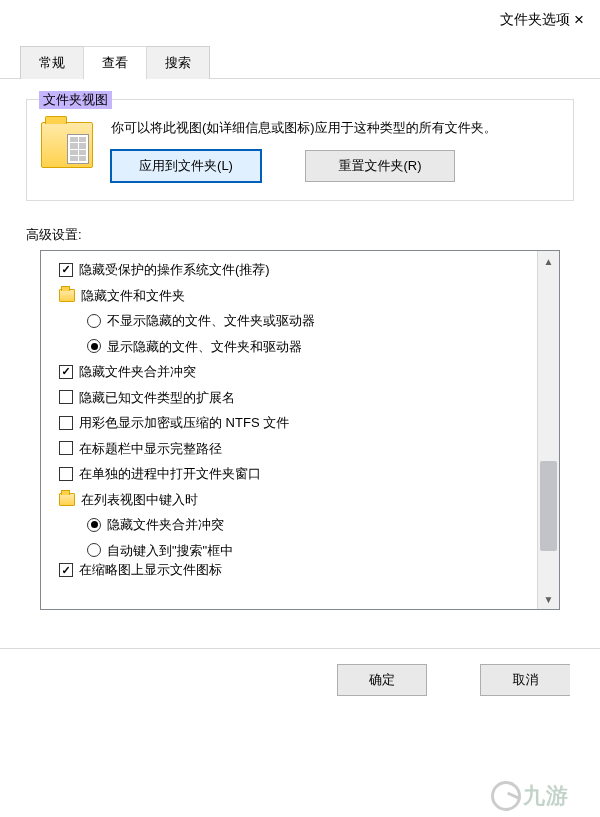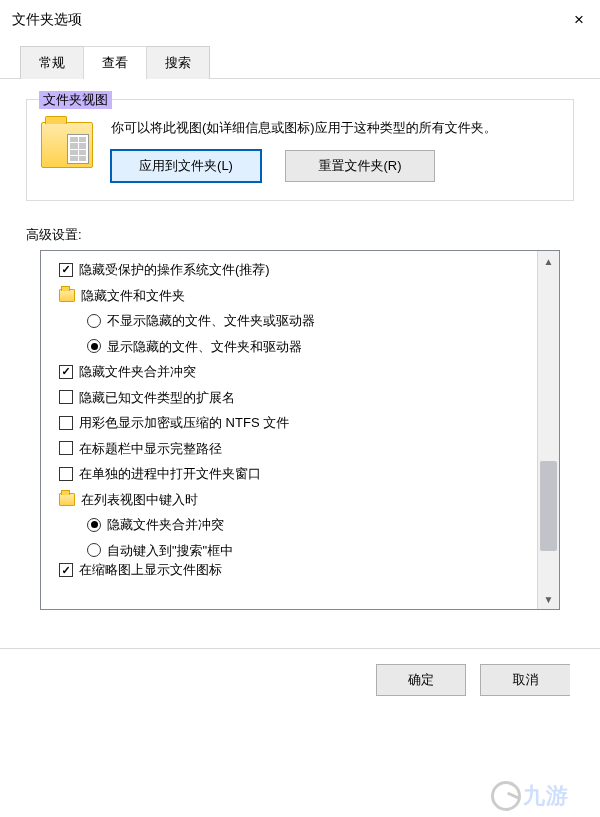--- a/index.html
+++ b/index.html
@@ -7,21 +7,21 @@
       font-family: "Microsoft YaHei", "Segoe UI", sans-serif;
       font-size: 13px;
       background: #fff;
       width: 600px;
       height: 817px;
       overflow: hidden;
       color: #000;
     }
     .title-bar {
       display: flex;
-      justify-content: space-between;
+      justify-content: flex-end;
       align-items: center;
       padding: 10px 12px 10px 12px;
       font-size: 14px;
     }
     .close-x { font-size: 17px; font-weight: 300; cursor: pointer; padding: 0 4px; }
     .tab-strip {
       display: flex;
       margin: 6px 3px 0 20px;
       position: relative;
     }
@@ -78,21 +78,21 @@
     }
     .folder-grid {
       position:absolute; right:3px; bottom:3px;
       width: 22px; height: 30px;
       background:#fff; border:1px solid #999;
       display:grid; grid-template-columns:1fr 1fr; grid-template-rows:repeat(4,1fr);
       gap:1px; padding:2px;
     }
     .folder-grid span { background:#c8c8c8; }
     .fv-desc { line-height: 1.55; margin-bottom: 12px; }
-    .fv-btns { display:flex; gap: 24px; }
+    .fv-btns { display:flex; gap: 44px; }
     .win-btn {
       padding: 6px 20px; font-size:13px;
       background:#e9e9e9; border:1px solid #aeaeae;
       cursor:pointer; min-width: 150px; text-align:center;
     }
     .win-btn.focused { outline: 2px solid #005fb8; outline-offset: -1px; background:#e1f0ff; border-color:#005fb8; }
     .adv-label { margin: 25px 8px 6px 8px; font-size:13px; }
     .tree-wrap {
       margin: 0 22px;
       border:1px solid #828790;
@@ -110,23 +110,23 @@
     .cb { width:14px; height:14px; border:1px solid #333; display:inline-flex; align-items:center; justify-content:center; font-size:11px; flex-shrink:0; background:#fff;}
     .cb.checked::after{content:"✓"; line-height:1; font-weight:bold;}
     .rd { width:14px; height:14px; border:1px solid #333; border-radius:50%; display:inline-flex; align-items:center; justify-content:center; flex-shrink:0; background:#fff;}
     .rd.checked::after{content:""; width:7px; height:7px; background:#000; border-radius:50%;}
     .mini-folder{ width:16px; height:13px; background:linear-gradient(#ffe9a8,#ffd24d); border:1px solid #d9a400; border-radius:1px; flex-shrink:0; position:relative;}
     .mini-folder::before{content:""; position:absolute; top:-4px; left:1px; width:7px; height:4px; background:#ffd24d; border:1px solid #d9a400; border-bottom:none; border-radius:1px 1px 0 0;}
     .cutoff { overflow:hidden; height:14px; }
     .restore-row { display:flex; justify-content:flex-end; margin:18px 10px 0 0;}
     .bottom-bar { border-top:1px solid #d9d9d9; margin-top:20px; padding:15px 30px 0 0; display:flex; justify-content:flex-end; gap:14px;}
     .bottom-btn { padding:6px 0; width:90px; text-align:center; background:#e9e9e9; border:1px solid #aeaeae; cursor:pointer; font-size:13px;}
-    .bottom-bar .bottom-btn:last-child{ width:90px; border-right:none; }
+    .bottom-bar .bottom-btn:last-child{ width:90px; border-right:none;margin-left:39px; }
     .watermark{ position:absolute; right:0; bottom:0; width:140px; height:42px; display:flex; align-items:center; justify-content:center; opacity:0.25;}
-    .watermark-text{ font-size:22px; font-weight:900; color:#3b82f6; letter-spacing:1px;}
+    .watermark-text{ font-size:22px; font-weight:900; color:#14532d; letter-spacing:1px;}
     .wm-circle{width:30px;height:30px;border:3px solid #3a3a3a;border-radius:50%;margin-right:2px;position:relative;}
     .wm-circle::after{content:"";position:absolute;width:14px;height:3px;background:#3a3a3a;right:-3px;top:50%;transform:translateY(-50%) rotate(25deg);}
   </style>
 </head>
 <body>
 
 <div class="title-bar">
   <span>文件夹选项</span>
   <span class="close-x">×</span>
 </div>

